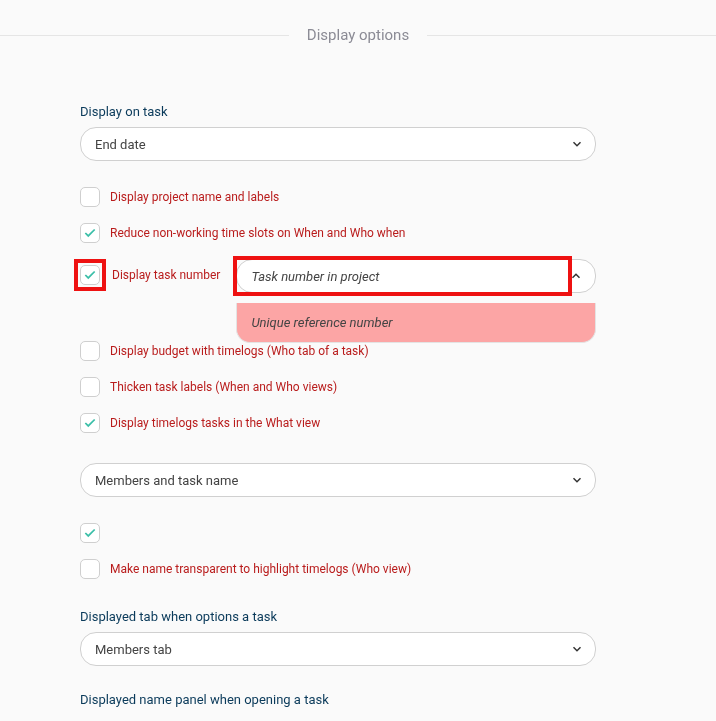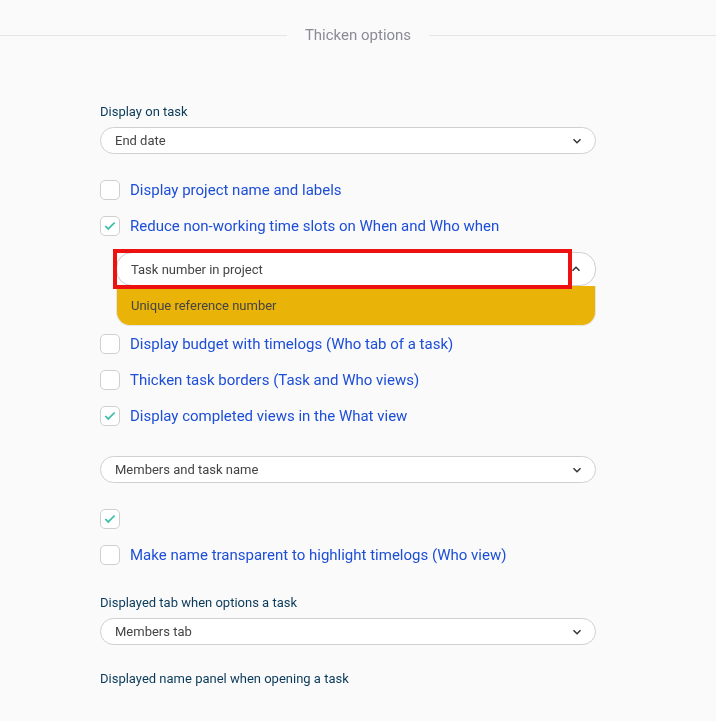--- a/index.html
+++ b/index.html
@@ -21,37 +21,37 @@
     .line {
       flex: 1;
       border-top: 1px solid #e5e5e5;
     }
     .header-title {
       padding: 0 18px;
       color: #8b8b95;
       font-size: 15px;
     }
     .form-area {
-      padding: 60px 120px 0 100px;
+      padding: 60px 120px 0 80px;
     }
     .field-label {
       color: #0a3a5a;
       font-size: 13px;
       margin-bottom: 8px;
     }
     .select-wrap {
       position: relative;
       width: 100%;
       margin-bottom: 26px;
     }
     .select {
       width: 100%;
       border: 1px solid #d0d0d0;
       border-radius: 16px;
-      height: 27px;
+      height: 34px;
       padding: 0 40px 0 14px;
       background: #fff;
       display: flex;
       align-items: center;
       font-size: 13px;
       color: #444;
       cursor: pointer;
     }
     .chev {
       position: absolute;
@@ -74,21 +74,21 @@
       background: #fff;
       margin-right: 10px;
       display: flex;
       align-items: center;
       justify-content: center;
       cursor: pointer;
     }
     .checkbox.checked svg { display: block; }
     .checkbox svg { display: none; }
     .checked { }
-    .labeltxt { color: #1d4ed8; font-size: 15px; }
+    .labeltxt { color: #b91c1c; font-size: 12px; }
 
     
     .tn-row {
       display: flex;
       align-items: flex-start;
       margin-bottom: 16px;
       position: relative;
     }
     .tn-left {
       display: flex;
@@ -97,20 +97,21 @@
     .tn-left-hl {
       border: 4px solid #e11;
       padding: 2px;
       margin-left: -6px;
       margin-right: 6px;
     }
     .tn-dd-wrap {
       position: relative;
       margin-left: 16px;
       flex: 1;
+      font-style: italic;
     }
     .tn-dd {
       border: 1px solid #d0d0d0;
       border-radius: 16px;
       height: 34px;
       background: #fff;
       display: flex;
       align-items: center;
       padding: 0 40px 0 14px;
       font-size: 13px;
@@ -123,45 +124,45 @@
       top: -3px;
       left: -3px;
       right: 24px;
       height: 40px;
       border: 4px solid #e11;
       pointer-events: none;
       z-index: 5;
     }
     .tn-panel {
       position: absolute;
-      top: 34px;
+      top: 44px;
       left: 0;
       right: 0;
-      background: #eab308;
+      background: #fca5a5;
       border: 1px solid #e4e4e4;
       border-top: none;
       border-radius: 0 0 14px 14px;
       z-index: 3;
       padding: 6px 0;
     }
     .tn-option {
       padding: 6px 14px;
       font-size: 13px;
       color: #444;
       cursor: pointer;
     }
     .budget-row { margin-top: 48px; }
     .mb30 { margin-bottom: 30px; }
   </style>
 </head>
 <body>
 
 <div class="header-line">
   <div class="line"></div>
-  <div class="header-title">Thicken options</div>
+  <div class="header-title">Display options</div>
   <div class="line"></div>
 </div>
 
 <div class="form-area">
 
   <div class="field-label">Display on task</div>
   <div class="select-wrap">
     <div class="select">
       <span>End date</span>
     </div>
@@ -182,20 +183,30 @@
   <div class="check-row">
     <div class="checkbox checked" id="c2">
       <svg width="14" height="14" viewBox="0 0 24 24" fill="none" stroke="#3bbfa8" stroke-width="3" style="display: block;">
           <polyline points="4 12 9 17 20 6"></polyline>
         </svg>
     </div>
     <span class="labeltxt">Reduce non-working time slots on When and Who when</span>
   </div>
 
   <div class="tn-row">
+    <div class="tn-left">
+      <div class="tn-left-hl">
+        <div class="checkbox checked" id="c3" style="margin-right:0">
+          <svg width="14" height="14" viewBox="0 0 24 24" fill="none" stroke="#3bbfa8" stroke-width="3" style="display: block;">
+              <polyline points="4 12 9 17 20 6"></polyline>
+            </svg>
+        </div>
+      </div>
+      <span class="labeltxt">Display task number</span>
+    </div>
     <div class="tn-dd-wrap">
       <div class="tn-dd">
         <span>Task number in project</span>
         <span class="chev" style="right:12px">
           <svg width="14" height="14" viewBox="0 0 24 24" fill="none" stroke="#333" stroke-width="2.5">
               <polyline points="6 15 12 9 18 15"></polyline>
             </svg>
         </span>
       </div>
       <div class="tn-dd-hl"></div>
@@ -209,30 +220,30 @@
     <div class="checkbox" id="c4">
       
     </div>
     <span class="labeltxt">Display budget with timelogs (Who tab of a task)</span>
   </div>
 
   <div class="check-row">
     <div class="checkbox" id="c5">
       
     </div>
-    <span class="labeltxt">Thicken task borders (Task and Who views)</span>
+    <span class="labeltxt">Thicken task labels (When and Who views)</span>
   </div>
 
   <div class="check-row mb30">
     <div class="checkbox checked" id="c6">
       <svg width="14" height="14" viewBox="0 0 24 24" fill="none" stroke="#3bbfa8" stroke-width="3" style="display: block;">
           <polyline points="4 12 9 17 20 6"></polyline>
         </svg>
     </div>
-    <span class="labeltxt">Display completed views in the What view</span>
+    <span class="labeltxt">Display timelogs tasks in the What view</span>
   </div>
 
   <div class="select-wrap">
     <div class="select">
       <span>Members and task name</span>
     </div>
     <span class="chev">
       <svg width="14" height="14" viewBox="0 0 24 24" fill="none" stroke="#333" stroke-width="2.5">
           <polyline points="6 9 12 15 18 9"></polyline>
         </svg>

